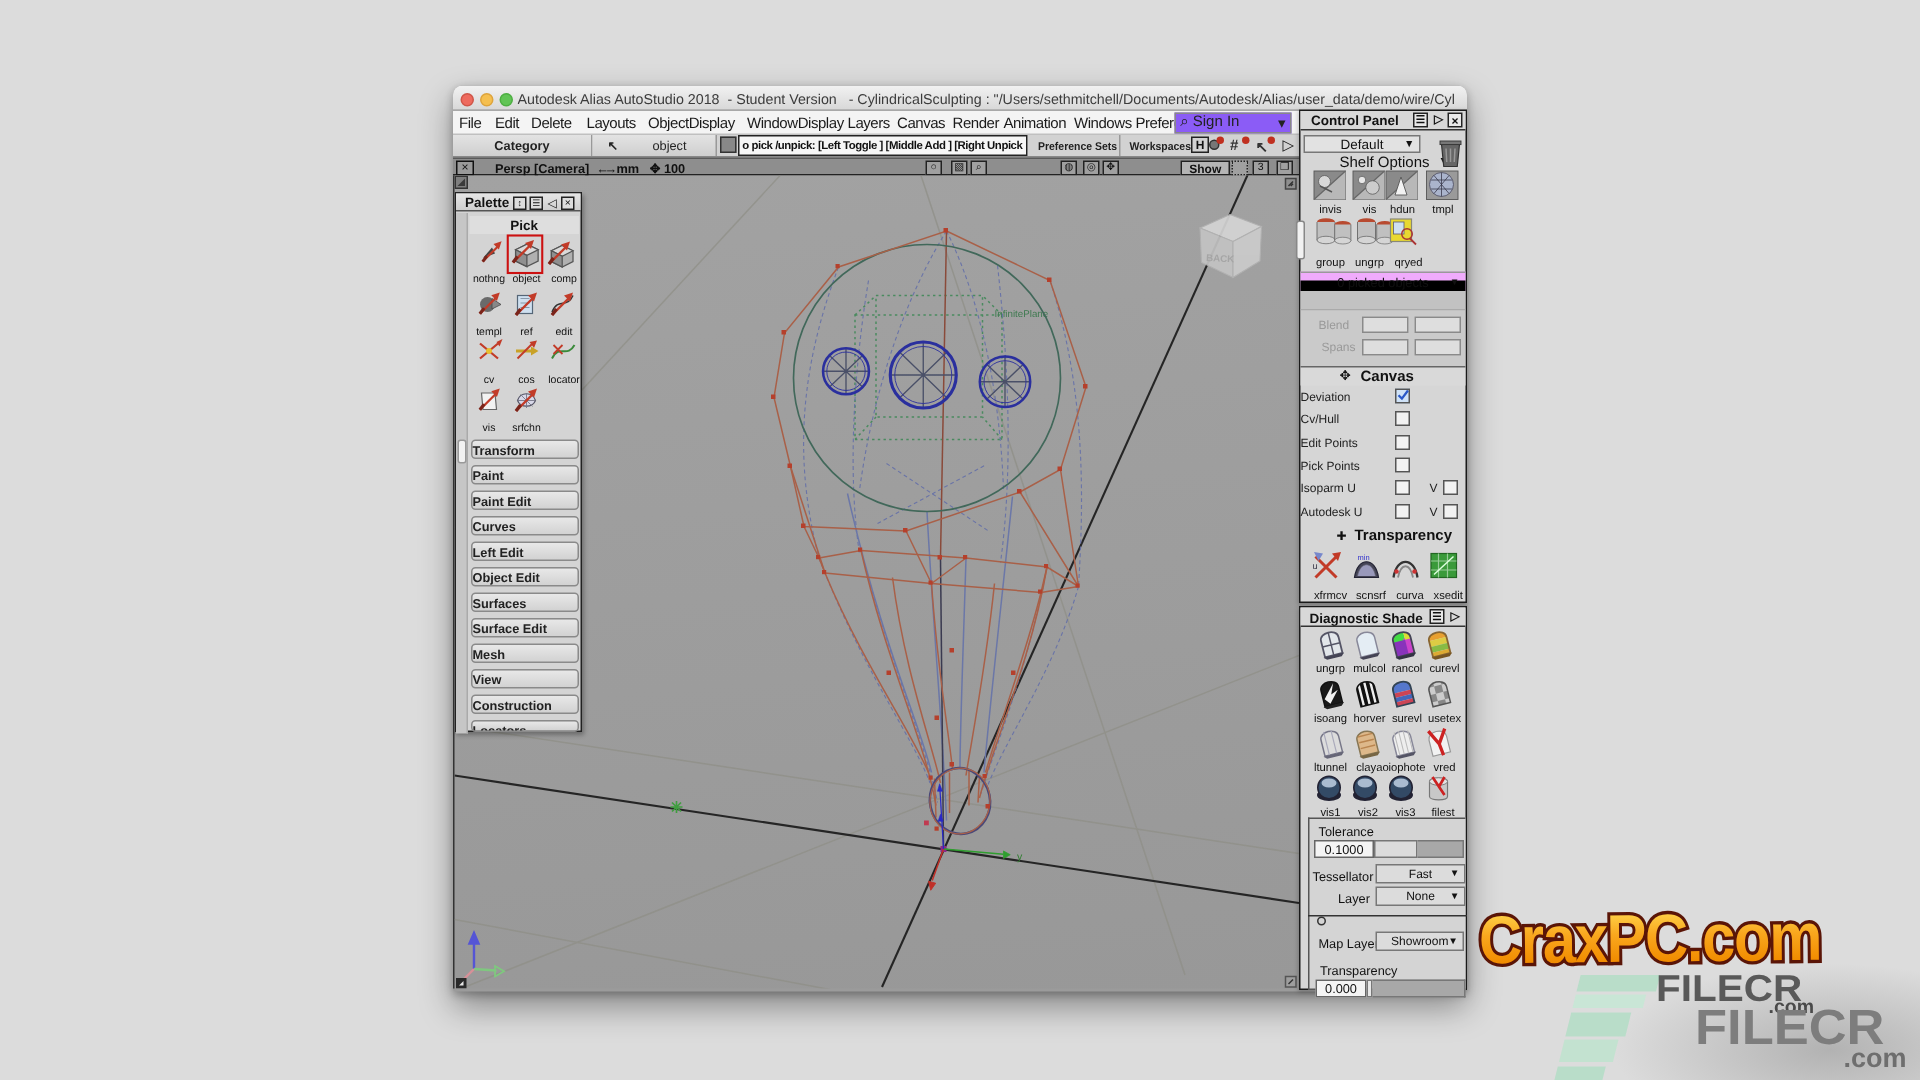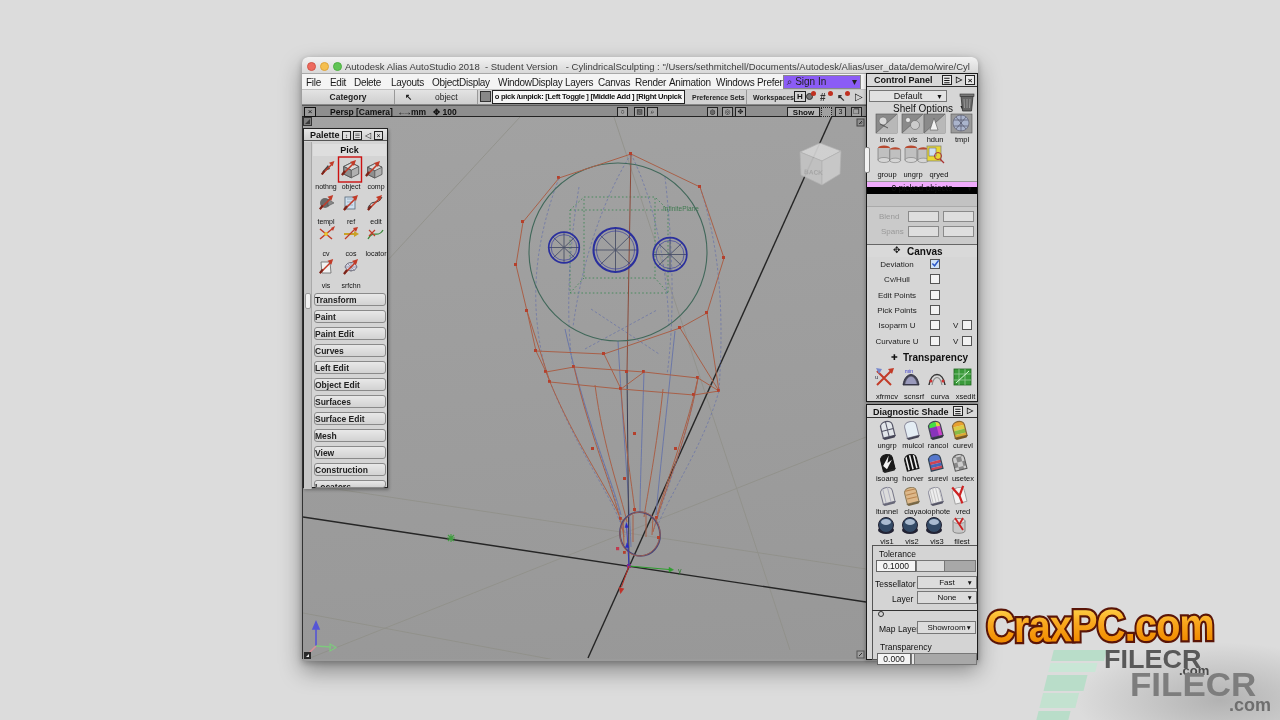--- a/index.html
+++ b/index.html
@@ -19,21 +19,21 @@
 .vi{position:absolute;top:1px;width:11px;height:10px;border:1px solid #222;background:#a0a0a0;font-size:7px;line-height:8px;text-align:center;color:#111}
 #viewport{position:absolute;left:0;top:60px;width:564px;height:542px;background:linear-gradient(175deg,#a2a2a2,#989898);border-left:1px solid #333}
 #palette{position:absolute;left:1px;top:71px;width:85px;height:360px;background:#d4d4d4;border:1px solid #222;box-shadow:1px 2px 3px rgba(0,0,0,.3)}
 .pbtn{position:absolute;left:10px;width:72px;height:13px;background:linear-gradient(#e8e8e8,#d2d2d2);border:1px solid #8a8a8a;border-radius:3px;font-size:8.5px;font-weight:bold;color:#222;line-height:12px}
 .plab{position:absolute;font-size:7px;color:#111;text-align:center;white-space:nowrap}
 #cp{position:absolute;left:564px;top:16px;width:112px;height:329px;background:#d6d6d6;border:1px solid #1a1a1a;box-shadow:-1px 1px 3px rgba(0,0,0,.22)}
 #ds{position:absolute;left:564px;top:347px;width:112px;height:256px;background:#d6d6d6;border:1px solid #1a1a1a;box-shadow:-1px 1px 3px rgba(0,0,0,.22)}
 .ptitle{position:absolute;left:0;top:0;width:100%;height:13px;background:#d8d8d8;border-bottom:1px solid #333;font-size:9px;font-weight:bold;color:#111}
 .cplab{position:absolute;font-size:7.5px;color:#111;text-align:center;white-space:nowrap}
 .cbx{position:absolute;width:10px;height:10px;background:#f2f2f2;border:1px solid #555}
-.cblab{position:absolute;font-size:8px;color:#222;text-align:center;width:60px}
+.cblab{position:absolute;font-size:8px;color:#222;text-align:left;width:60px}
 .fld{position:absolute;background:#dedede;border:1px solid #8a8a8a}
 .drop{position:absolute;background:#dcdcdc;border:1px solid #777;font-size:8px;color:#111;text-align:center}
 </style>
 </head>
 <body>
 <div id="win">
   <div id="titlebar">
     <div class="tl" style="left:5px;background:#ee6a5e;border:.5px solid #d05548"></div>
     <div class="tl" style="left:18px;background:#f5bf4f;border:.5px solid #dea43c"></div>
     <div class="tl" style="left:31px;background:#61c455;border:.5px solid #4daf42"></div>
@@ -439,21 +439,21 @@
     <div class="cblab" style="left:0px;top:201px">Cv/Hull</div>
       <div class="cbx" style="left:63px;top:199.5px"></div>
     <div class="cblab" style="left:0px;top:217px">Edit Points</div>
       <div class="cbx" style="left:63px;top:215.5px"></div>
     <div class="cblab" style="left:0px;top:232px">Pick Points</div>
       <div class="cbx" style="left:63px;top:230.5px"></div>
     <div class="cblab" style="left:0px;top:247px">Isoparm U</div>
       <div class="cbx" style="left:63px;top:245.5px"></div>
       <div class="a" style="left:86px;top:247px;font-size:8px;color:#222">V</div>
       <div class="cbx" style="left:95px;top:245.5px"></div>
-    <div class="cblab" style="left:0px;top:263px">Curvature U</div>
+    <div class="cblab" style="left:0px;top:263px">Autodesk U</div>
       <div class="cbx" style="left:63px;top:261.5px"></div>
       <div class="a" style="left:86px;top:263px;font-size:8px;color:#222">V</div>
       <div class="cbx" style="left:95px;top:261.5px"></div>
     <div class="a" style="left:0;top:277px;width:110px;height:13px;font-size:10px;font-weight:bold;color:#111">
         <span style="position:absolute;left:24px;top:2px;font-size:8px;font-weight:normal">✚</span>
         <span style="position:absolute;left:36px;top:1px">Transparency</span>
       </div>
     <svg class="a" style="left:0;top:291px" width="112" height="27" viewBox="0 0 112 27">
       <g transform="translate(8,2)">
           <path d="M2,4 L16,18 M2,18 L16,4" stroke="#c23b28" stroke-width="2"></path>

